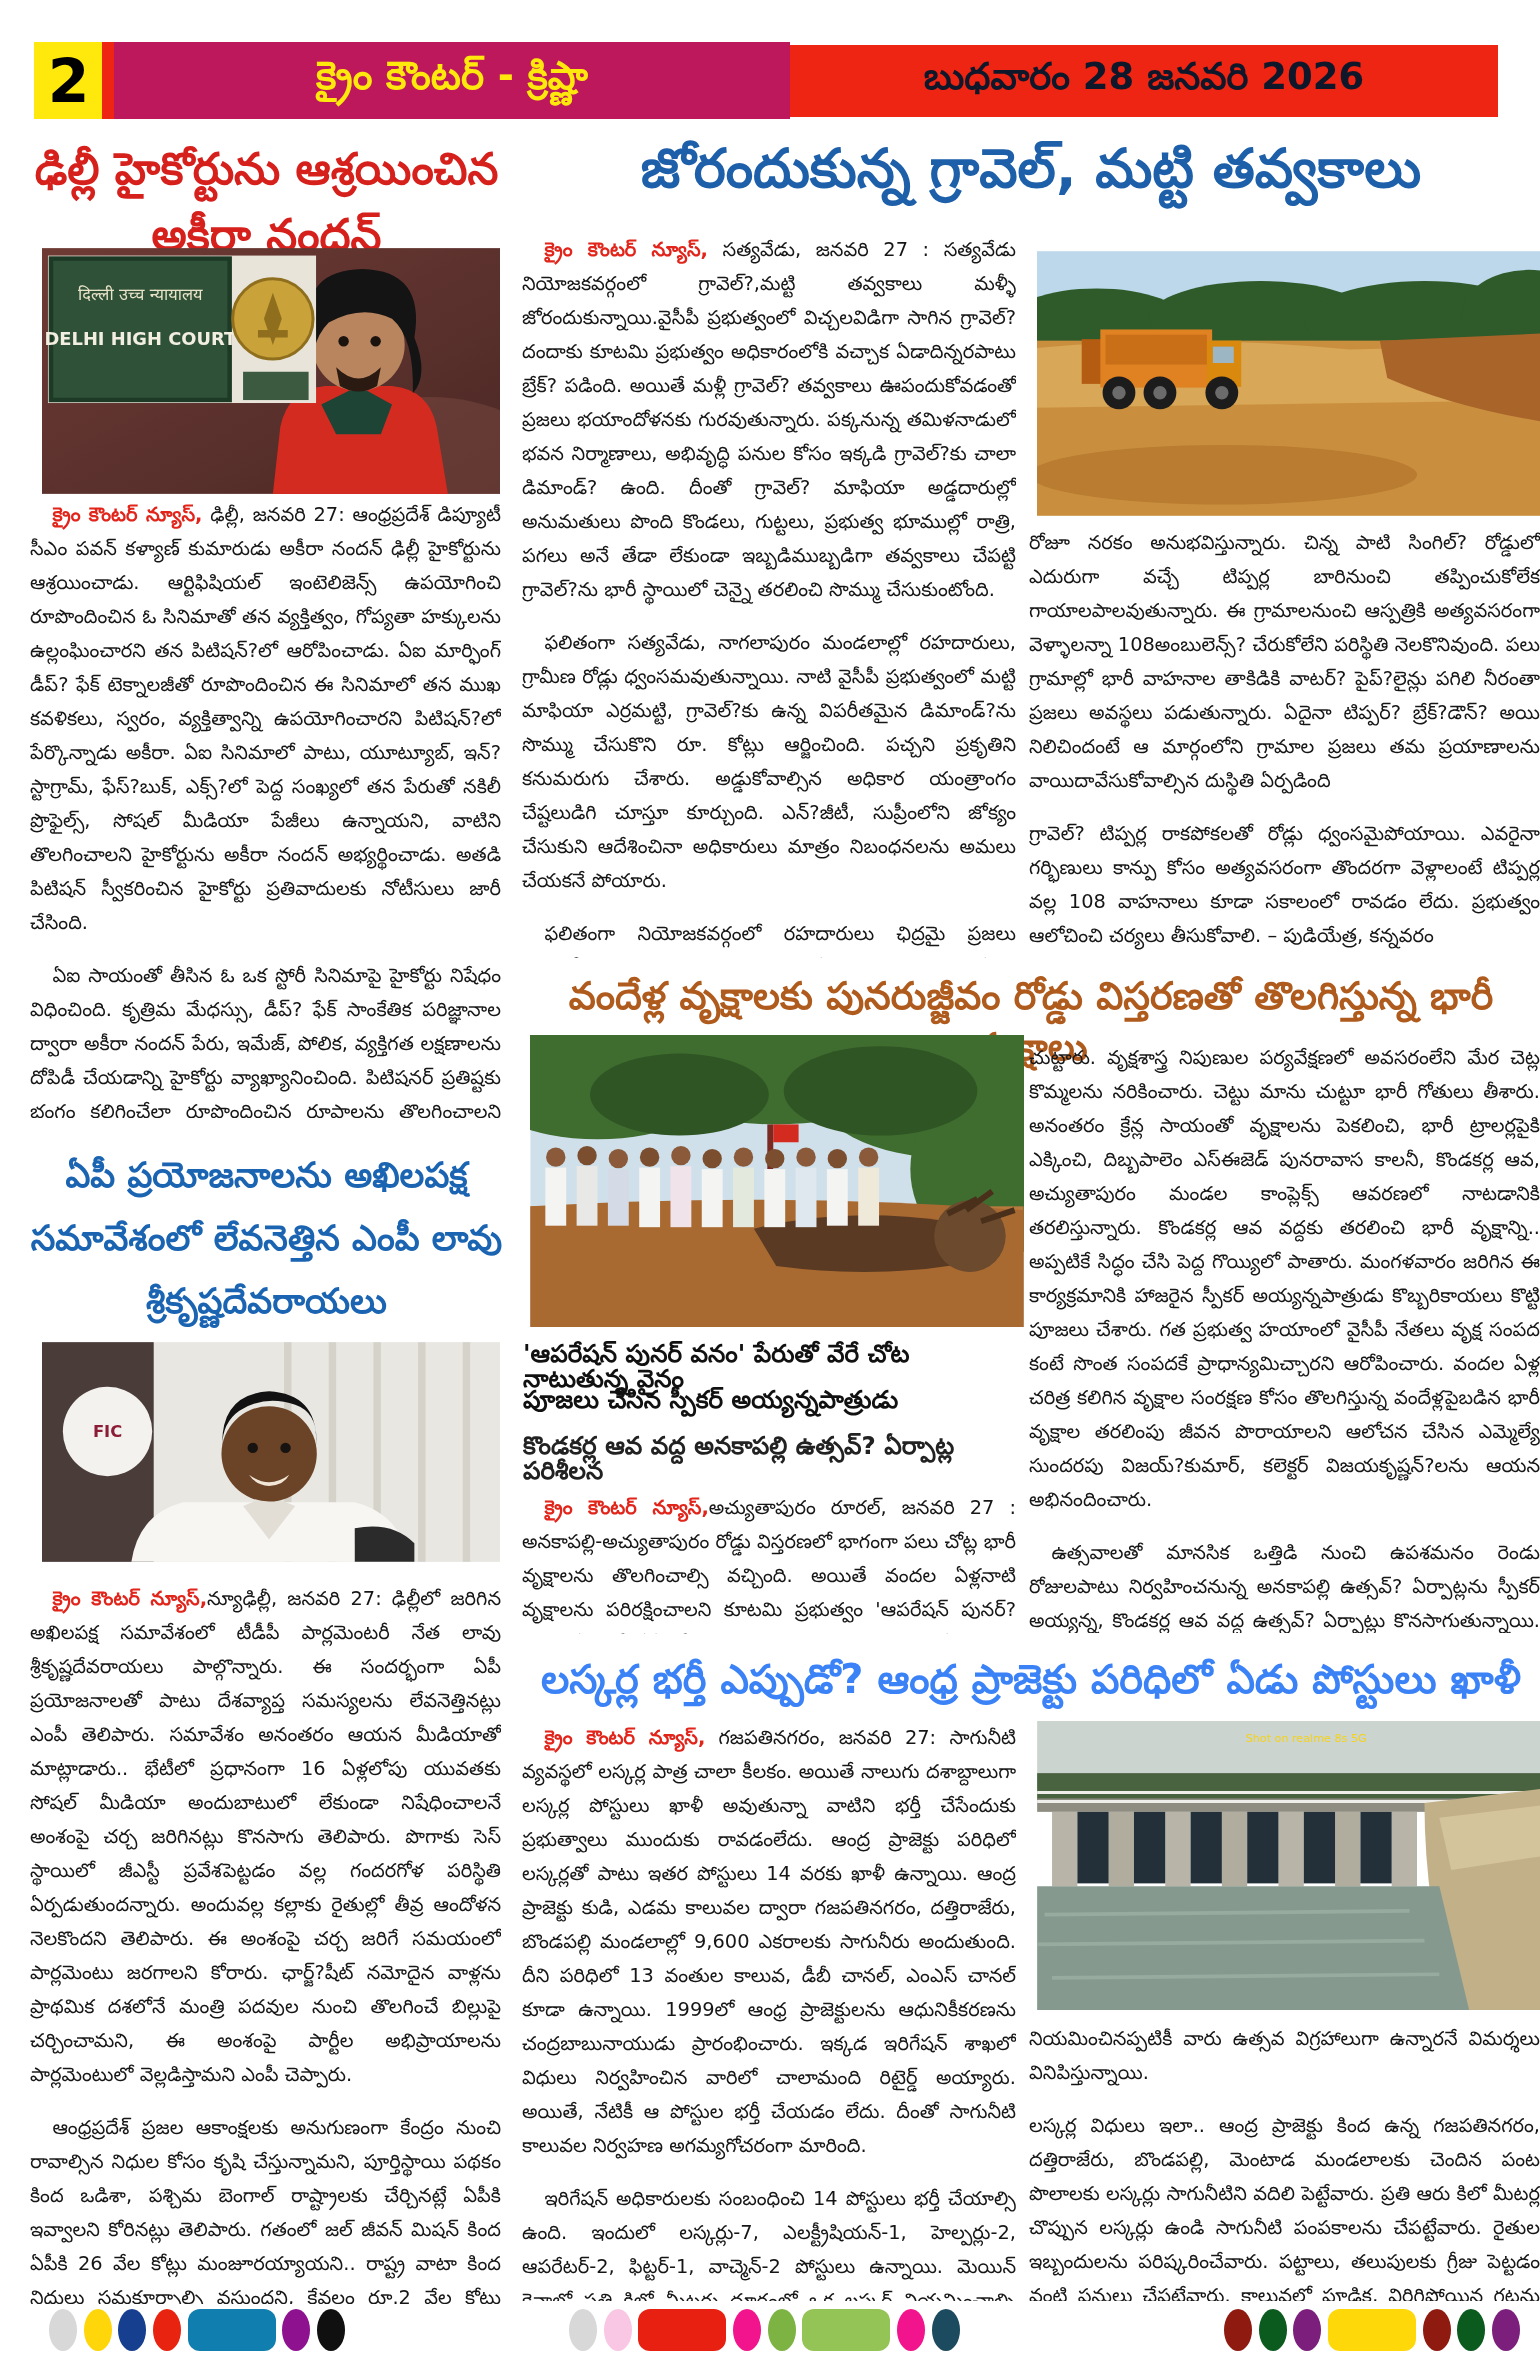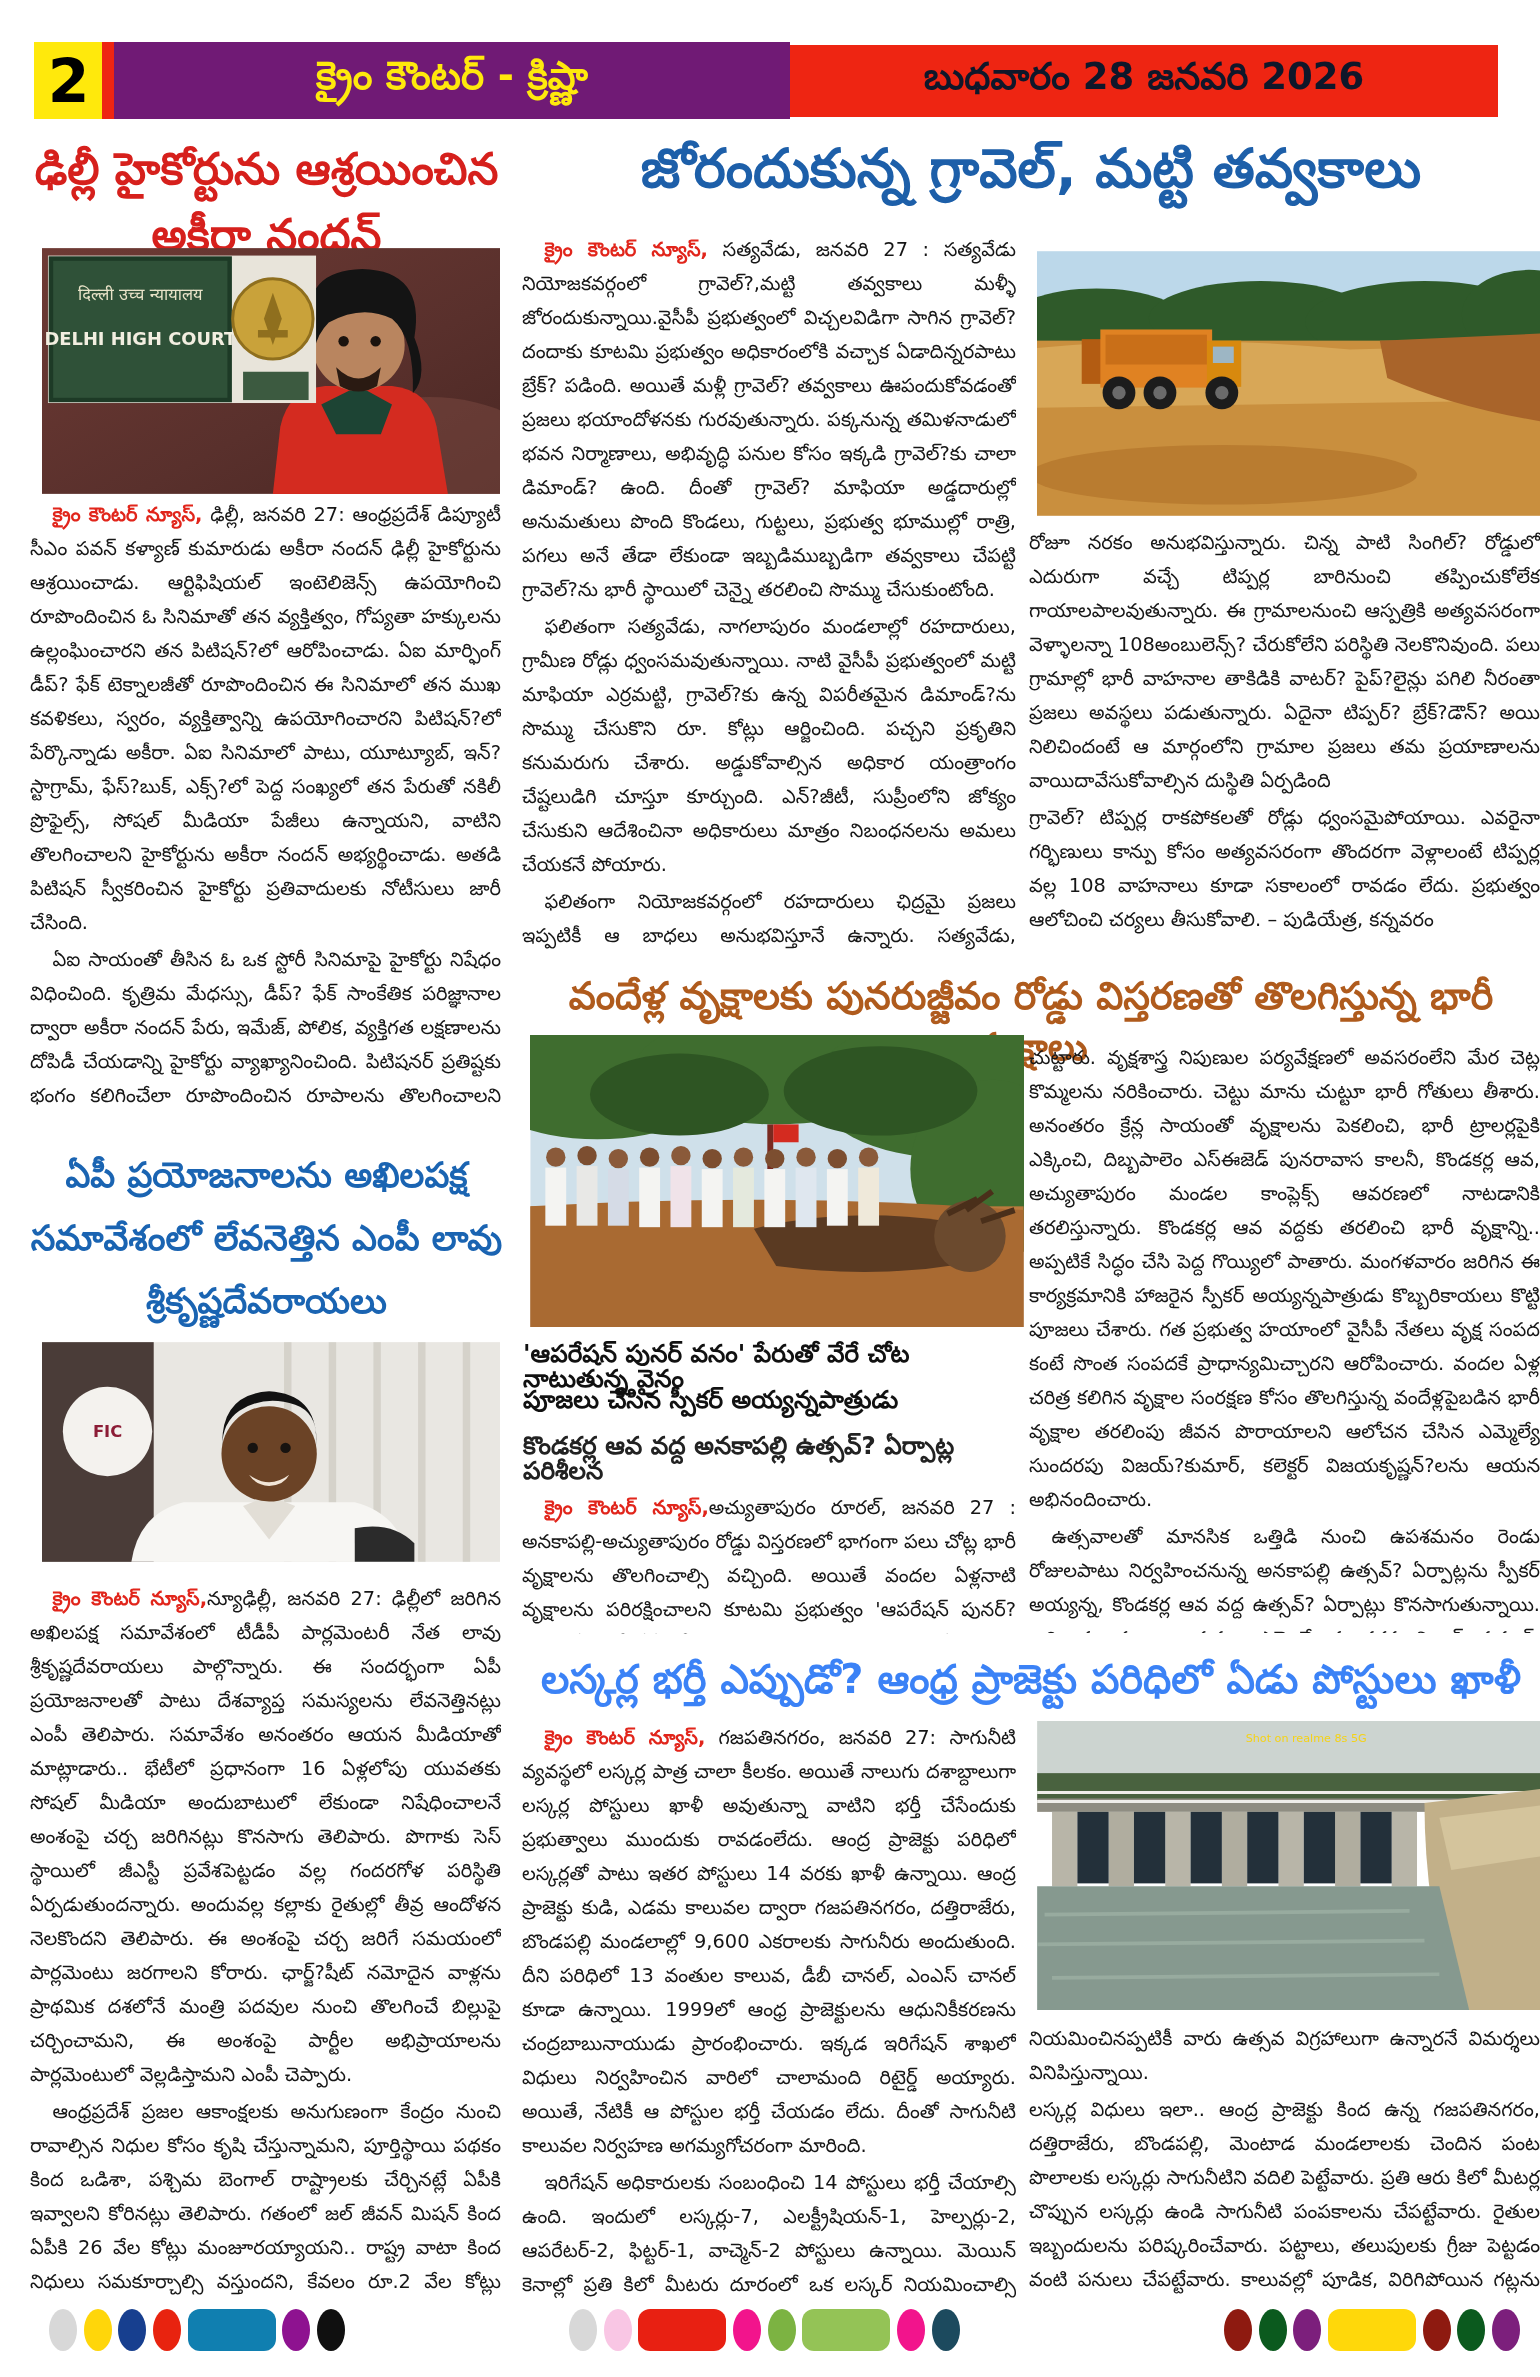--- a/index.html
+++ b/index.html
@@ -4,37 +4,37 @@
 <style>
   html,body{margin:0;padding:0;background:#ffffff;}
   #page{position:relative;width:1541px;height:2377px;background:#ffffff;overflow:hidden;
         font-family:"DejaVu Sans","Liberation Sans",sans-serif;color:#141414;}
   .abs{position:absolute;}
   
   .page-num{left:34px;top:42px;width:69px;height:77px;background:#FFE90C;
             display:flex;align-items:center;justify-content:center;
             font-size:60px;font-weight:bold;color:#000;}
   .red-strip{left:102px;top:42px;width:12px;height:77px;background:#EE2512;}
-  .masthead{left:114px;top:42px;width:676px;height:77px;background:#701a75;
+  .masthead{left:114px;top:42px;width:676px;height:77px;background:#be185d;
             display:flex;align-items:center;justify-content:center;
             color:#FFE90C;font-size:39px;font-weight:bold;}
   .date-banner{left:790px;top:45px;width:708px;height:72px;background:#EE2512;
             display:flex;align-items:center;justify-content:center;
             color:#0f172a;font-size:37px;font-weight:bold;}
   
   .hl{font-weight:bold;text-align:center;line-height:1.35;}
   .hl-main{left:522px;top:133px;width:1018px;height:89px;color:#1D5FA9;font-size:54px;}
   .hl-red{left:26px;top:136px;width:481px;height:108px;color:#D6201C;font-size:44px;line-height:1.5;}
   .hl-blue{left:26px;top:1144px;width:481px;height:194px;color:#1A64B2;font-size:35px;line-height:1.8;}
   .hl-brown1{left:522px;top:971px;width:1018px;height:54px;color:#AF5B1D;font-size:38px;}
   .hl-brown2{left:522px;top:1652px;width:1018px;height:58px;color:#3b82f6;font-size:40px;}
   
   .body-col{font-size:19.4px;line-height:34px;text-align:justify;overflow:hidden;color:#161616;}
   .body-col p{margin:0 0 0 0;text-indent:22.4px;}
-  .body-col p+p{margin-top:3px;}
+  .body-col p+p{margin-top:19px;}
   .agency{color:#E1251B;font-weight:bold;}
   .sub-bold{font-weight:bold;text-indent:0 !important;}
   .col-a1{left:30px;top:498px;width:471px;height:620px;}
   .col-a2{left:30px;top:1582px;width:471px;height:722px;}
   .col-g1{left:522px;top:233px;width:494px;height:725px;}
   .col-g2{left:1029px;top:526px;width:511px;height:431px;}
   .col-t1{left:522px;top:1491px;width:494px;height:143px;}
   .col-t2{left:1029px;top:1041px;width:511px;height:592px;}
   .col-l1{left:522px;top:1721px;width:494px;height:580px;}
   .col-l2{left:1029px;top:2022px;width:511px;height:279px;}

